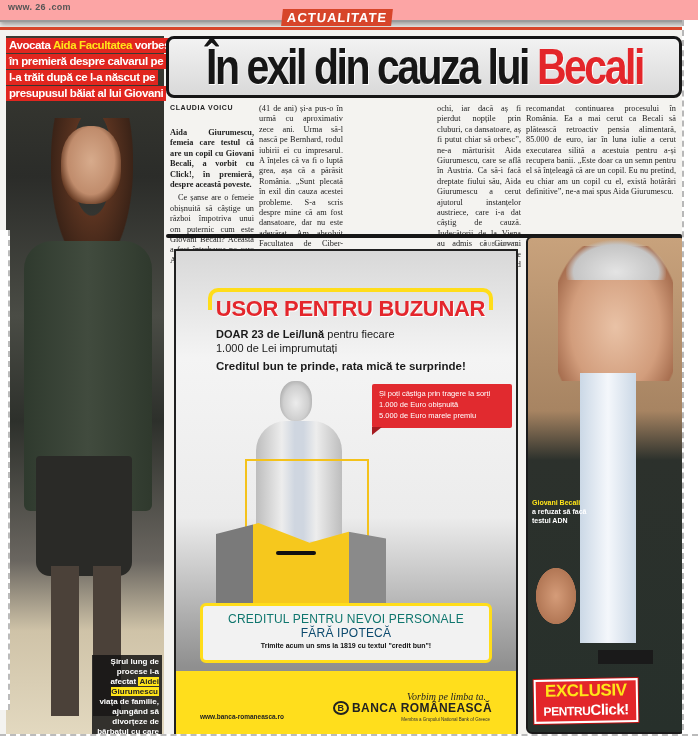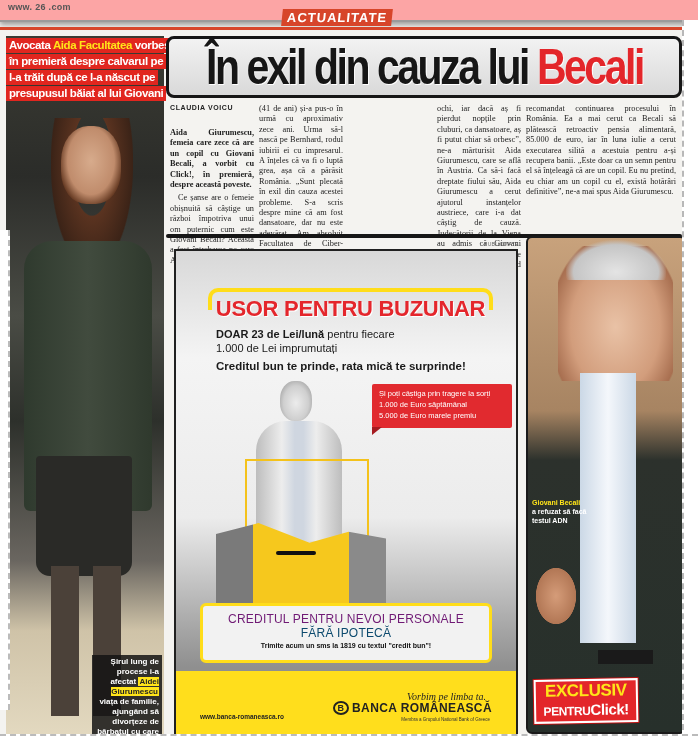--- a/index.html
+++ b/index.html
@@ -195,21 +195,21 @@
     clip-path: polygon(0 10%, 25% 0, 55% 18%, 78% 8%, 100% 14%, 100% 100%, 0 100%);
   }
   .ad-box-slot {
     position: absolute; left: 100px; top: 300px; width: 40px; height: 4px; background: #111; border-radius: 2px;
   }
   .ad-credit-box {
     position: absolute; left: 24px; top: 352px; width: 292px; height: 60px;
     border: 3px solid #ffdd1a; border-radius: 6px; background: #f2f2f2;
     text-align: center; font-family: "Liberation Sans", sans-serif;
   }
-  .ad-credit-line1 { font-size: 12px; color: #701a75; margin-top: 6px; letter-spacing: 0.2px; }
+  .ad-credit-line1 { font-size: 12px; color: #0f766e; margin-top: 6px; letter-spacing: 0.2px; }
   .ad-credit-line2 { font-size: 12px; color: #0c4a6e; letter-spacing: 0.2px; }
   .ad-credit-sms { font-size: 7px; font-weight: bold; color: #111; margin-top: 2px; }
   .ad-footer {
     position: absolute; left: 0; top: 420px; width: 340px; height: 66px;
     background: #ffde1c;
   }
   .ad-web {
     position: absolute; left: 24px; top: 42px;
     font-family: "Liberation Sans", sans-serif; font-size: 6.5px; font-weight: bold; color: #222;
   }
@@ -305,21 +305,21 @@
 
   <div class="headline-box">
     <div class="headline">
       <span>În exil din cauza lui </span><span class="red">Becali</span>
     </div>
   </div>
 
   <div class="byline">CLAUDIA VOICU</div>
 
   <div class="col c1">
-    <p class="lead">Aida Giurumescu, femeia care zece că are un copil cu Giovani Becali, a vorbit cu Click!, în premieră, despre această poveste.</p>
+    <p class="lead">Aida Giurumescu, femeia care testul că are un copil cu Giovani Becali, a vorbit cu Click!, în premieră, despre această poveste.</p>
     <p class="indent">Ce șanse are o femeie obișnuită să câștige un război împotriva unui om puternic cum este Giovani Becali? Aceasta a fost întrebarea pe care Aida Giurumescu</p>
   </div>
   <div class="col c2">
     <p>(41 de ani) și-a pus-o în urmă cu aproximativ zece ani. Urma să-l nască pe Bernhard, rodul iubirii ei cu impresarul. A înțeles că va fi o luptă grea, așa că a părăsit România. „Sunt plecată în exil din cauza acestei probleme. S-a scris despre mine că am fost dansatoare, dar nu este adevărat. Am absolvit Facultatea de Ciber-netică și apoi am făcut Dreptul. Eu am avut o problemă gravă la</p>
   </div>
   <div class="col c3" style="left:437px">
     <p>ochi, iar dacă aș fi pierdut nopțile prin cluburi, ca dansatoare, aș fi putut chiar să orbesc”, ne-a mărturisit Aida Giurumescu, care se află în Austria.
     Ca să-i facă dreptate fiului său, Aida Giurumescu a cerut ajutorul instanțelor austriece, care i-a dat câștig de cauză. Judecătorii de la Viena au admis că Giovani Becali (61 de ani) este tatăl micuțului Bernhard și au</p>
   </div>
   <div class="col c5" style="left:526px; width:150px">
@@ -341,21 +341,21 @@
     <div class="ad-woman">
       <div class="body"></div>
       <div class="head"></div>
     </div>
     <div class="ad-box-outline"></div>
     <div class="ad-box"></div>
     <div class="ad-box-slot"></div>
 
     <div class="ad-prize">
       <span>Și poți câștiga prin tragere la sorți</span><br>
-      <b>1.000 de Euro</b><span> săptămânal</span><br>
+      <b>1.000 de Euro</b><span> obișnuită</span><br>
       <b>5.000 de Euro</b><span> marele premiu</span>
     </div>
     <div class="ad-prize-tail"></div>
 
     <div class="ad-credit-box">
       <div class="ad-credit-line1">CREDITUL PENTRU NEVOI PERSONALE</div>
       <div class="ad-credit-line2">FĂRĂ IPOTECĂ</div>
       <div class="ad-credit-sms">Trimite acum un sms la 1819 cu textul "credit bun"!</div>
     </div>
 

